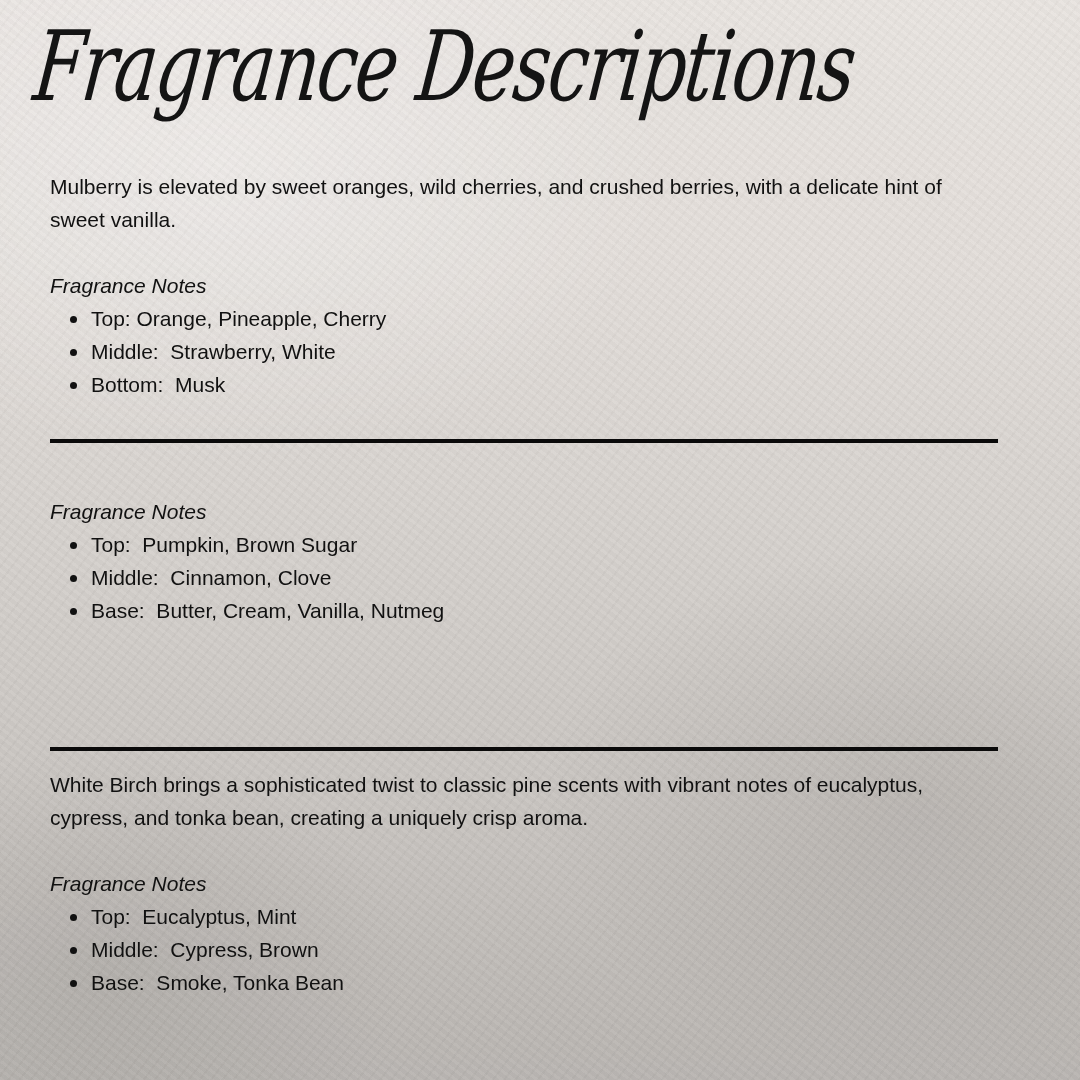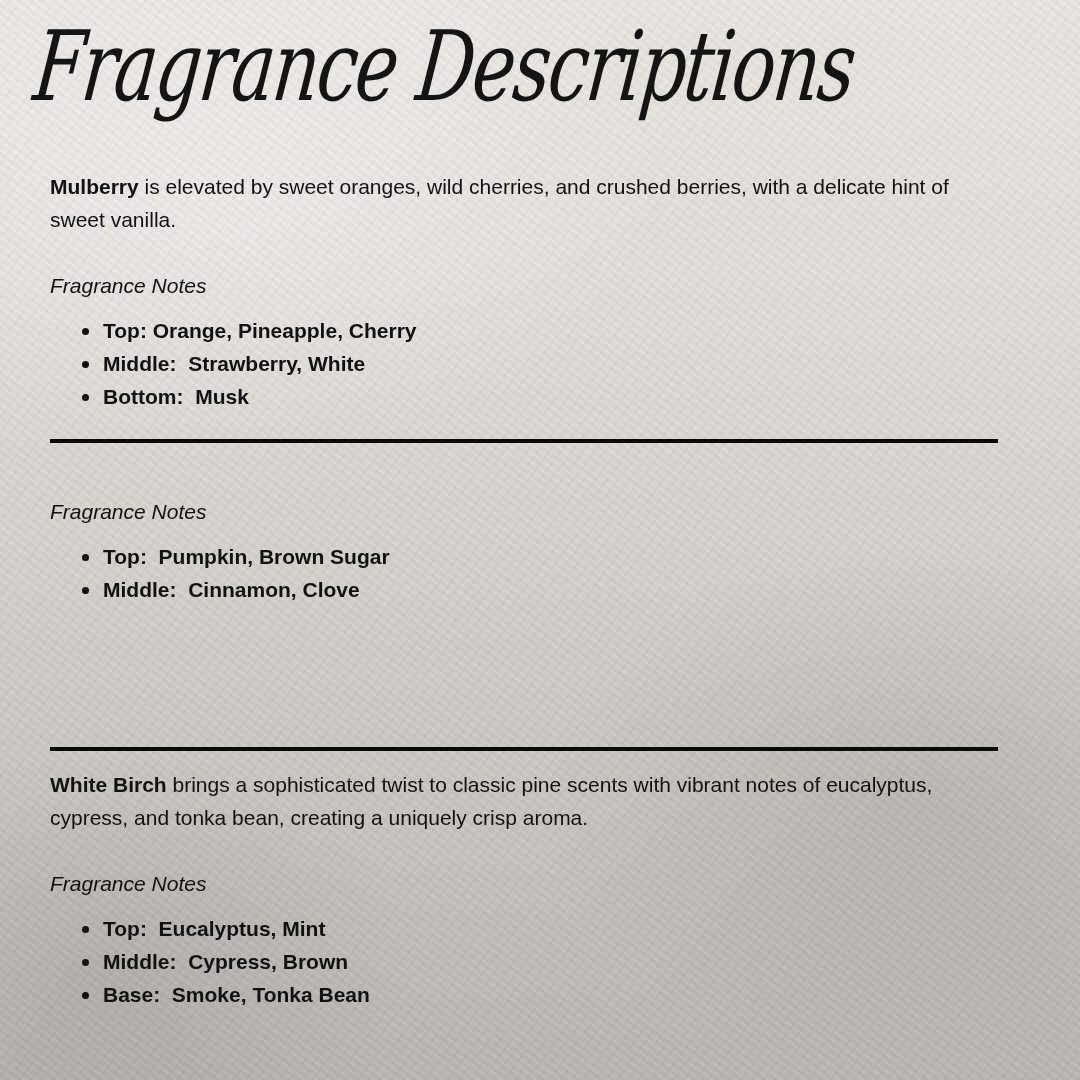--- a/index.html
+++ b/index.html
@@ -38,31 +38,30 @@
       white-space: nowrap;
     }
     .section {
       position: absolute;
       left: 50px;
       width: 950px;
       font-size: 21px;
       line-height: 33px;
     }
     .desc { margin: 0; }
-    .desc .name { font-weight: bold; }
+    .desc .name { font-weight: normal; }
     .notes-heading {
       font-weight: normal;
       font-style: italic;
       margin: 33px 0 0 0;
     }
     ul.notes {
       list-style: none;
-      margin: 12px;
+      margin: 0;
       padding: 0 0 0 20px;
-      font-weight: bold;
     }
     ul.notes li {
       position: relative;
       padding-left: 21px;
       white-space: pre;
     }
     ul.notes li .bullet {
       position: absolute;
       left: 0;
       top: 14px;
@@ -95,20 +94,21 @@
   </ul>
 </div>
 
 <div class="divider" style="top:439px;"></div>
 
 <div class="section" style="top:462px;">
   <div class="notes-heading">Fragrance Notes</div>
   <ul class="notes">
     <li><span class="bullet"></span><span>Top:  Pumpkin, Brown Sugar</span></li>
     <li><span class="bullet"></span><span>Middle:  Cinnamon, Clove</span></li>
+    <li><span class="bullet"></span><span>Base:  Butter, Cream, Vanilla, Nutmeg</span></li>
   </ul>
 </div>
 
 <div class="divider" style="top:747px;"></div>
 
 <div class="section" style="top:768px;">
   <p class="desc"><span class="name">White Birch</span><span> brings a sophisticated twist to classic pine scents with vibrant notes of eucalyptus, cypress, and tonka bean, creating a uniquely crisp aroma.</span></p>
   <div class="notes-heading">Fragrance Notes</div>
   <ul class="notes">
     <li><span class="bullet"></span><span>Top:  Eucalyptus, Mint</span></li>

